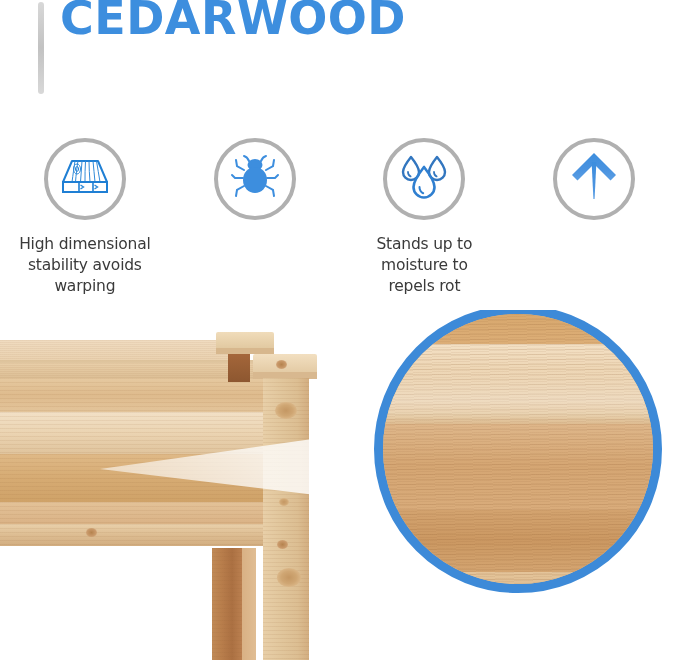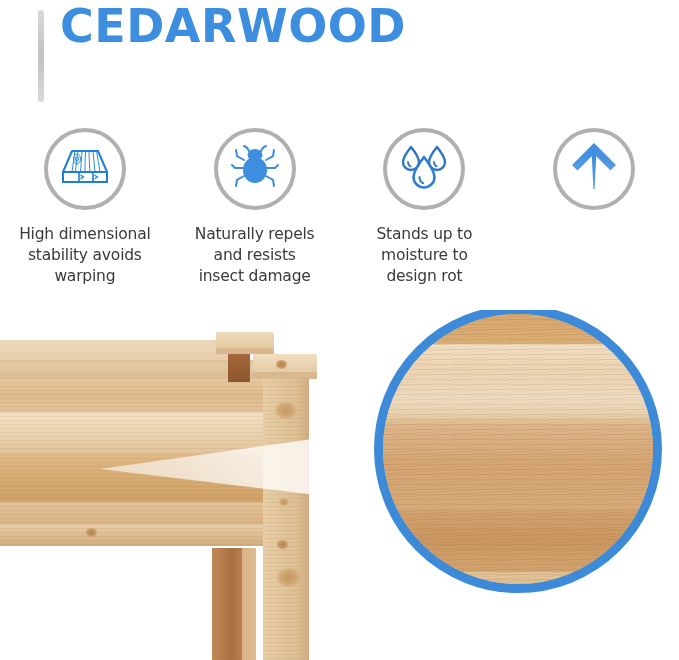--- a/index.html
+++ b/index.html
@@ -5,42 +5,42 @@
   * { margin:0; padding:0; box-sizing:border-box; }
   html,body { width:679px; height:660px; }
   body {
     background:#ffffff;
     font-family:"Liberation Sans", sans-serif;
     overflow:hidden;
     position:relative;
   }
 
   
-  #header { position:absolute; left:0; top:8px; width:571px; height:110px; }
+  #header { position:absolute; left:0; top:0; width:571px; height:110px; }
 
   #title-bar {
     position:absolute; left:38px; top:2px;
     width:6px; height:92px;
     background:linear-gradient(to bottom,#d8d8d8,#c2c2c2,#d8d8d8);
     border-radius:3px;
   }
   #title-block { position:absolute; left:60px; top:-6px; }
   .title-line {
     font-size:46px;
     font-weight:bold;
     letter-spacing:0.5px;
     color:#3d8ede;
     line-height:48px;
     font-family:"DejaVu Sans", sans-serif;
     white-space:nowrap;
   }
 
   
   #features {
-    position:absolute; left:0; top:128px;
+    position:absolute; left:0; top:138px;
     width:679px; height:175px;
     display:flex;
     justify-content:space-between;
   }
   .feature {
     width:169.75px;
     display:flex;
     flex-direction:column;
     align-items:center;
   }
@@ -265,43 +265,40 @@
             <path d="M14,32 L7,36 L6,42"></path>
             <path d="M36,16 L43,12 L44,6"></path>
             <path d="M37,24 L45,24 L48,21"></path>
             <path d="M36,32 L43,36 L44,42"></path>
           </g>
           <ellipse cx="25" cy="11" rx="7.5" ry="6" fill="#3d8ede"></ellipse>
           <ellipse cx="25" cy="26" rx="12" ry="13" fill="#3d8ede"></ellipse>
         </svg>
       </span>
     </div>
-    <div class="feature-label">Naturally repels
-and resists
-insect damage</div>
   </div>
 
   <div class="feature">
     <div class="feature-circle">
       <span>
         <svg width="52" height="48" viewBox="0 0 52 48">
           <g fill="none" stroke="#3276bf" stroke-width="2.4" stroke-linejoin="round">
             <path d="M13,4 C13,4 5,14 5,19 C5,23.5 8.6,27 13,27 C17.4,27 21,23.5 21,19 C21,14 13,4 13,4 Z"></path>
             <path d="M10,19 C10,21.5 11,22.8 12.6,23.4" stroke-width="1.8" stroke-linecap="round"></path>
             <path d="M39,4 C39,4 31,14 31,19 C31,23.5 34.6,27 39,27 C43.4,27 47,23.5 47,19 C47,14 39,4 39,4 Z"></path>
             <path d="M36,19 C36,21.5 37,22.8 38.6,23.4" stroke-width="1.8" stroke-linecap="round"></path>
             <path d="M26,14 C26,14 15.5,27.5 15.5,34 C15.5,39.8 20.2,44.5 26,44.5 C31.8,44.5 36.5,39.8 36.5,34 C36.5,27.5 26,14 26,14 Z" stroke="#2f7fd0" stroke-width="2.6"></path>
             <path d="M21.5,34 C21.5,37.4 23,39.3 25.2,40.2" stroke="#2f7fd0" stroke-width="2" stroke-linecap="round"></path>
           </g>
         </svg>
       </span>
     </div>
     <div class="feature-label">Stands up to
 moisture to
-design rot</div>
+repels rot</div>
   </div>
 
   <div class="feature">
     <div class="feature-circle">
       <span>
         <svg width="50" height="52" viewBox="0 0 50 52">
           <defs>
             <linearGradient id="arrGrad" x1="0" y1="0" x2="0" y2="1">
               <stop offset="0%" stop-color="#3d8ede"></stop>
               <stop offset="60%" stop-color="#4a93e0"></stop>

